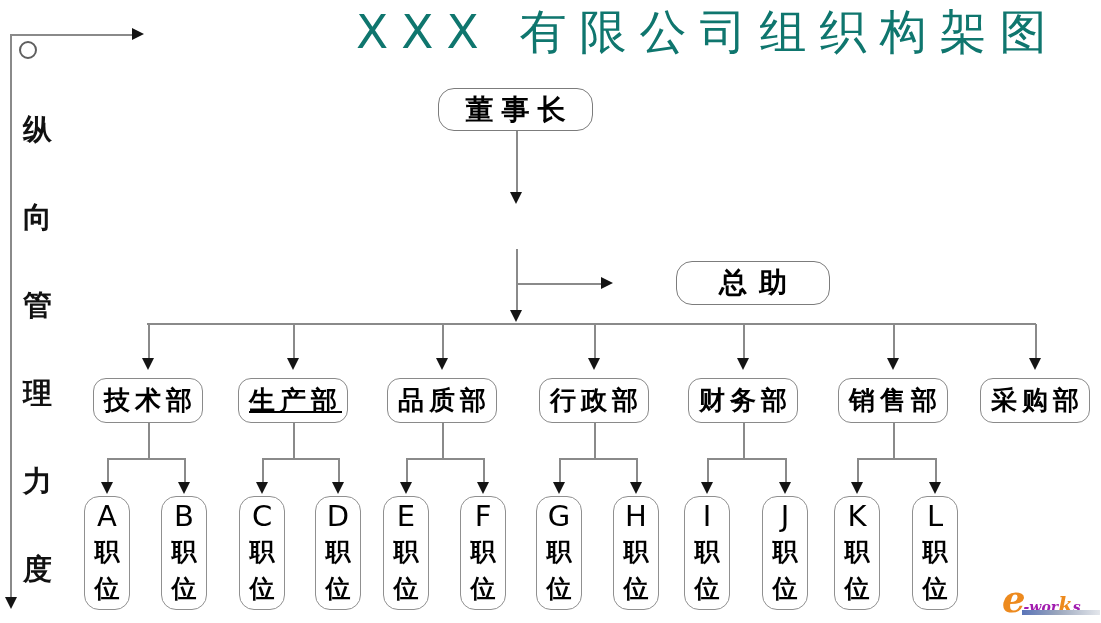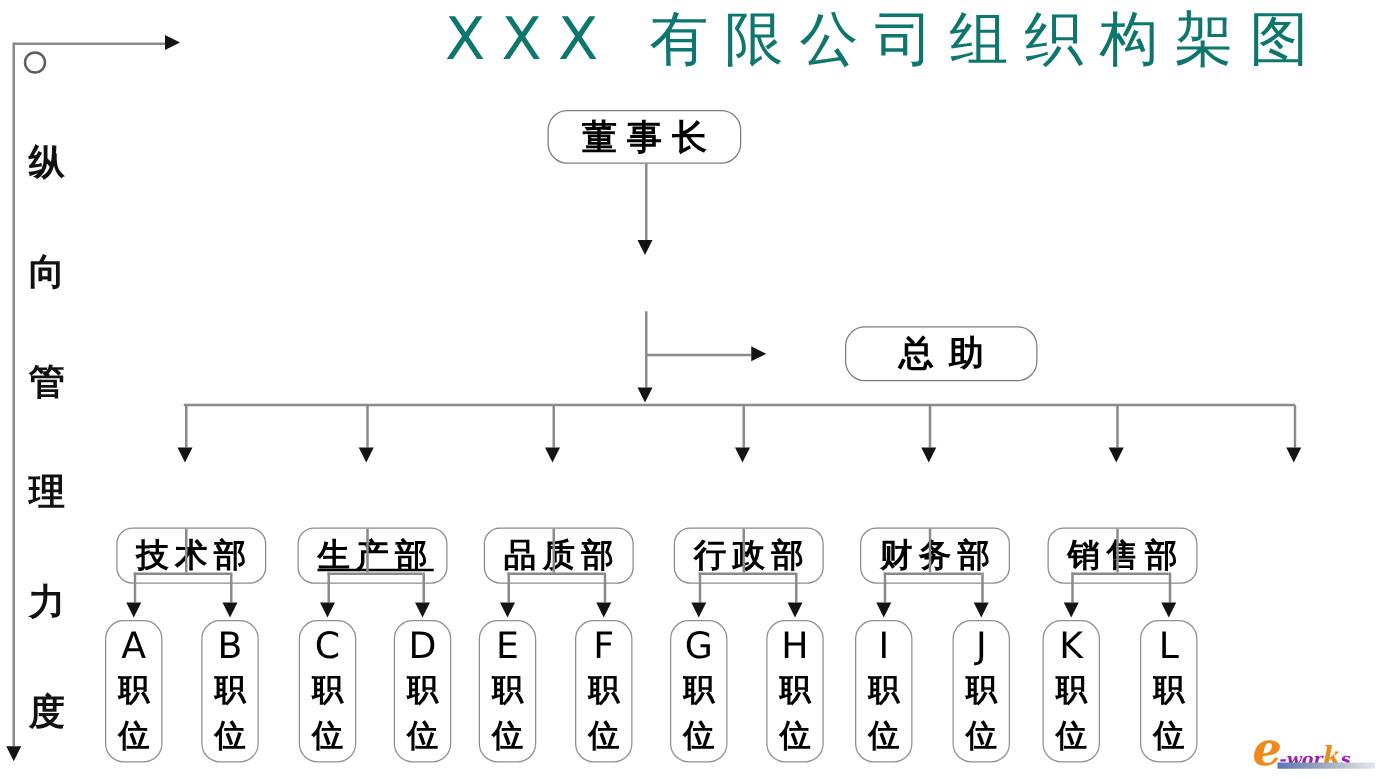--- a/index.html
+++ b/index.html
@@ -22,22 +22,22 @@
   .h-axis-label{position:absolute;left:56px;top:56px;font-size:27px;font-weight:600;
         letter-spacing:3px;color:#111;white-space:nowrap;}
   .v-axis-label{position:absolute;left:23px;top:110px;display:flex;flex-direction:column;
         gap:48px;font-size:29px;font-weight:600;color:#111;align-items:center;}
 
   
   .node{position:absolute;background:#fff;border:1.5px solid #7c7c7c;border-radius:16px;
         display:flex;align-items:center;justify-content:center;color:#000;font-weight:600;
         box-sizing:border-box;}
   .exec{width:155px;height:44px;font-size:28px;letter-spacing:8px;text-indent:8px;}
-  .dept{width:120px;height:45px;top:378px;border-radius:13px;font-size:26px;
-        letter-spacing:5px;text-indent:5px;border-color:#8a8a8a;margin-top:44px;}
+  .dept{width:110px;height:45px;top:378px;border-radius:13px;font-size:26px;
+        letter-spacing:5px;text-indent:5px;border-color:#8a8a8a;}
   .pill{width:46px;height:114px;top:496px;border-radius:15px;border:1.4px solid #909090;
         display:flex;flex-direction:column;align-items:center;justify-content:center;
         gap:4px;font-size:25px;font-weight:600;}
   .pletter{font-weight:400;font-size:29px;line-height:30px;}
 
   
   .logo{position:absolute;left:1002px;top:577px;width:98px;height:42px;}
   .logo-text{position:absolute;left:0;top:0;white-space:nowrap;font-style:italic;
         font-weight:bold;font-family:"DejaVu Serif","Liberation Serif",serif;}
   .logo-e{font-size:37px;color:#ED8A1E;letter-spacing:-2px;}
@@ -95,20 +95,21 @@
   <div class="ar-d" style="left:887px;top:358px;"></div>
   <div class="vl" style="left:1035px;top:324px;height:34px;"></div>
   <div class="ar-d" style="left:1029px;top:358px;"></div>
 
   <div class="node dept" style="left:93px;">技术部</div>
   <div class="node dept" style="left:238px;text-decoration:underline;">生产部</div>
   <div class="node dept" style="left:539px;">行政部</div>
   <div class="node dept" style="left:387px;">品质部</div>
   <div class="node dept" style="left:838px;">销售部</div>
   <div class="node dept" style="left:688px;">财务部</div>
+  <div class="node dept" style="left:980px;">采购部</div>
 
   <div class="vl" style="left:148px;top:423px;height:35px;"></div>
   <div class="hl" style="left:107px;top:458px;width:77px;"></div>
   <div class="vl" style="left:107px;top:458px;height:24px;"></div>
   <div class="ar-d" style="left:101px;top:482px;"></div>
   <div class="vl" style="left:184px;top:458px;height:24px;"></div>
   <div class="ar-d" style="left:178px;top:482px;"></div>
 
   <div class="vl" style="left:293px;top:423px;height:35px;"></div>
   <div class="hl" style="left:262px;top:458px;width:76px;"></div>

